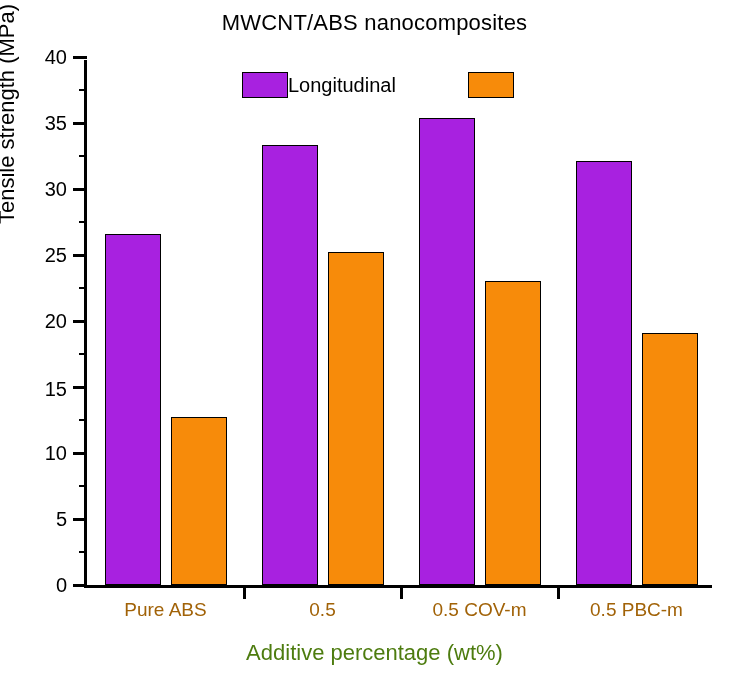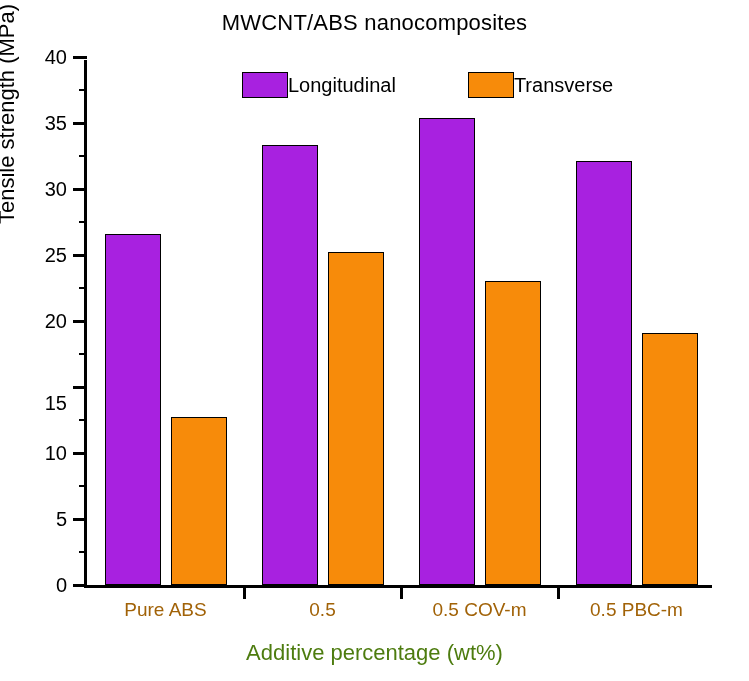--- a/index.html
+++ b/index.html
@@ -170,21 +170,21 @@
         <div class="ytick" style="bottom: -1.5px;"></div>
         <div class="ylabel-val" style="bottom: 0px; position: absolute; right: 100%; transform: translateY(50%);">0</div>
         <div class="ytick minor" style="bottom: 32px;"></div>
         <div class="ytick" style="bottom: 64.5px;"></div>
         <div class="ylabel-val" style="bottom: 66px; position: absolute; right: 100%; transform: translateY(50%);">5</div>
         <div class="ytick minor" style="bottom: 98px;"></div>
         <div class="ytick" style="bottom: 130.5px;"></div>
         <div class="ylabel-val" style="bottom: 132px; position: absolute; right: 100%; transform: translateY(50%);">10</div>
         <div class="ytick minor" style="bottom: 164px;"></div>
         <div class="ytick" style="bottom: 196.5px;"></div>
-        <div class="ylabel-val" style="bottom: 182px; position: absolute; right: 100%; transform: translateY(50%); text-align: center;">15</div>
+        <div class="ylabel-val" style="bottom: 196px; position: absolute; right: 100%; transform: translateY(50%); text-align: center;">15</div>
         <div class="ytick minor" style="bottom: 230px;"></div>
         <div class="ytick" style="bottom: 262.5px;"></div>
         <div class="ylabel-val" style="bottom: 264px; position: absolute; right: 100%; transform: translateY(50%);">20</div>
         <div class="ytick minor" style="bottom: 296px;"></div>
         <div class="ytick" style="bottom: 328.5px;"></div>
         <div class="ylabel-val" style="bottom: 330px; position: absolute; right: 100%; transform: translateY(50%);">25</div>
         <div class="ytick minor" style="bottom: 362px;"></div>
         <div class="ytick" style="bottom: 394.5px;"></div>
         <div class="ylabel-val" style="bottom: 396px; position: absolute; right: 100%; transform: translateY(50%); margin-top: 32px;">30</div>
         <div class="ytick minor" style="bottom: 428px;"></div>
@@ -208,17 +208,16 @@
   <div class="axis-title-y">Tensile strength (MPa)</div>
   <div class="axis-title-x">Additive percentage (wt%)</div>
 
   <div class="legend" id="legend">
       <div class="legend-item">
         <div class="legend-swatch" style="background: rgb(168, 33, 224);"></div>
         <div class="legend-text">Longitudinal</div>
       </div>
       <div class="legend-item">
         <div class="legend-swatch" style="background: rgb(247, 139, 10);"></div>
-        <div class="legend-text">Transverse</div>
       </div>
     </div>
 
 </div>
 
 </body></html>

